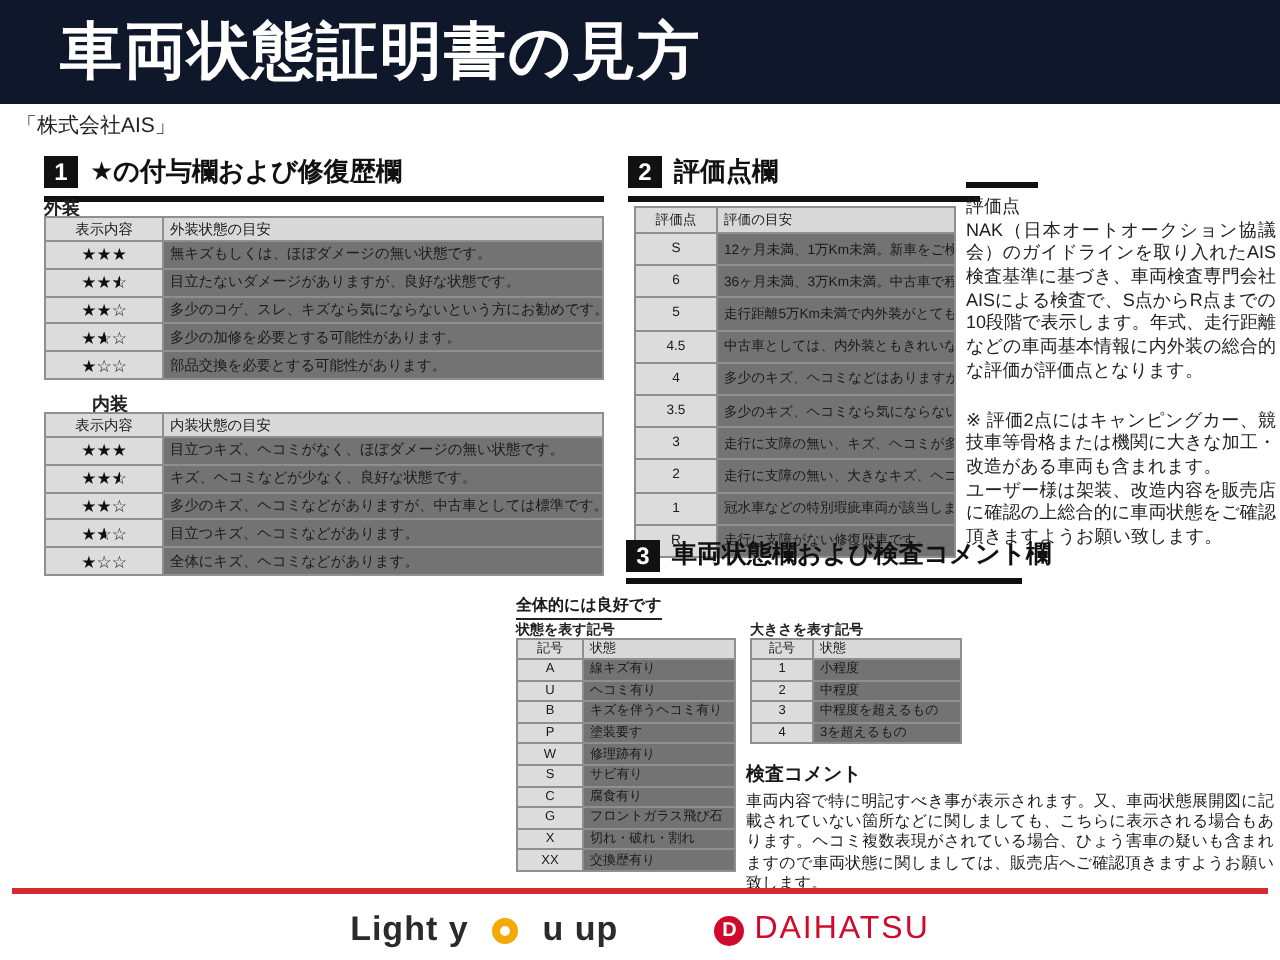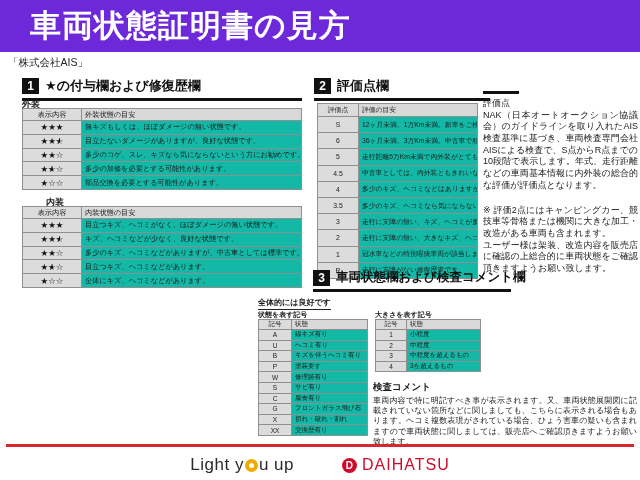--- a/index.html
+++ b/index.html
@@ -6,41 +6,41 @@
   body{
     width:640px;height:480px;position:relative;overflow:hidden;
     background:#ffffff;color:#1a1a1a;
     font-family:"Liberation Sans","DejaVu Sans",sans-serif;
     -webkit-font-smoothing:antialiased;
   }
   .abs{position:absolute;}
 
   
   .hdr{
-    left:0;top:0;width:640px;height:52px;background:#6d28d9;
+    left:0;top:0;width:640px;height:52px;background:#0f172a;
     display:flex;align-items:center;justify-content:space-between;
     padding:0 26px 0 30px;box-sizing:border-box;
   }
   .hdr span{color:#fff;font-weight:bold;font-size:31px;letter-spacing:1px;white-space:nowrap;}
 
   .company{left:8px;top:56px;font-size:10.5px;color:#222;}
 
   
   .sec{display:flex;align-items:center;gap:6px;border-bottom:3px solid #111;padding-bottom:3px;}
   .sec .num{
     background:#111;color:#fff;font-weight:bold;font-size:12px;
     width:17px;height:16px;display:flex;align-items:center;justify-content:center;flex:0 0 auto;
   }
   .sec .stitle{font-weight:bold;font-size:13px;color:#111;white-space:nowrap;}
   .sec3 .stitle{font-size:12.5px;}
 
   .sublabel{font-weight:bold;font-size:9px;color:#222;}
 
   
-  table{border-collapse:collapse;table-layout:fixed;background:#14b8a6;}
+  table{border-collapse:collapse;table-layout:fixed;background:#737373;}
   th,td{border:1px solid #8f8f8f;padding:0 3px;vertical-align:middle;
         overflow:hidden;white-space:nowrap;}
   th{background:#d9d9d9;font-weight:normal;text-align:left;}
   .keycell{background:#dcdcdc;text-align:center;}
 
   .t-s1{width:280px;font-size:7.2px;}
   .t-s1 th{font-size:7.2px;height:11px;}
   .t-s1 td{height:12.8px;}
   .t-s1 .c1{width:52px;}
 
@@ -73,21 +73,21 @@
   .legend{left:258px;top:297px;font-size:8px;font-weight:bold;border-bottom:1.5px solid #222;padding-bottom:1px;}
   .tlabel{font-size:7px;font-weight:bold;color:#222;}
 
   .comment{left:373px;top:381px;width:264px;font-family:Liberation Serif, serif;}
   .comment .ctt{font-weight:bold;font-size:9.5px;margin-bottom:2px;}
   .comment p{margin:0;font-size:8px;line-height:1.28;text-align:justify;color:#1a1a1a;}
 
   
   .redline{left:6px;top:444px;width:628px;height:3px;background:#d7282f;}
   .footer{left:0;top:451px;width:640px;height:28px;display:flex;align-items:center;justify-content:center;gap:48px;}
-  .slogan{font-weight:normal;font-size:17px;color:#2b2b2b;letter-spacing:0.5px;display:flex;align-items:center;}
+  .slogan{font-weight:bold;font-size:17px;color:#2b2b2b;letter-spacing:0.5px;display:flex;align-items:center;gap:11px;}
   .o-circle{display:inline-block;width:13px;height:13px;border-radius:50%;background:#f2a900;margin:0 1px;position:relative;}
   .o-circle::after{content:"";position:absolute;left:4px;top:4px;width:5px;height:5px;border-radius:50%;background:#fff;}
   .brand{display:flex;align-items:center;gap:5px;}
   .d-mark{width:15px;height:15px;border-radius:50%;background:#cf0a2c;color:#fff;font-weight:bold;font-size:10px;display:flex;align-items:center;justify-content:center;}
   .brand .bname{color:#cf0a2c;font-weight:normal;font-size:16px;letter-spacing:1px;}
 </style>
 </head>
 <body>
 
 <div class="abs hdr">

